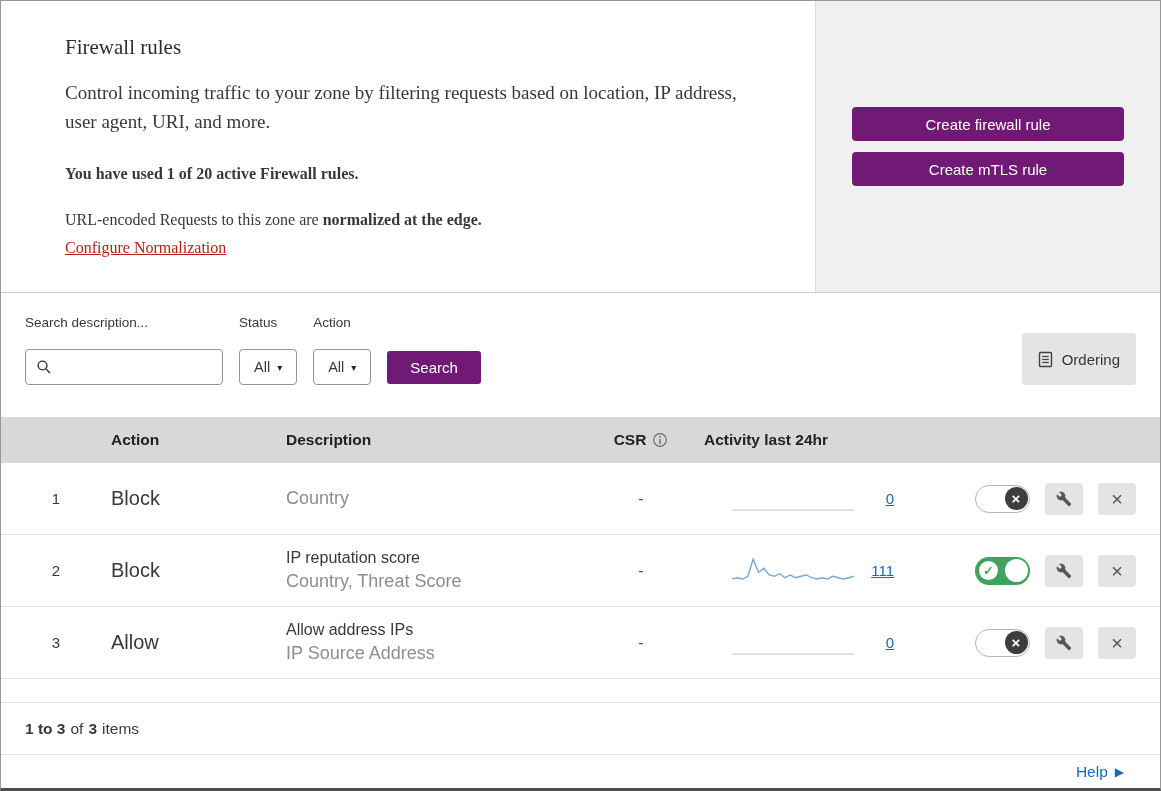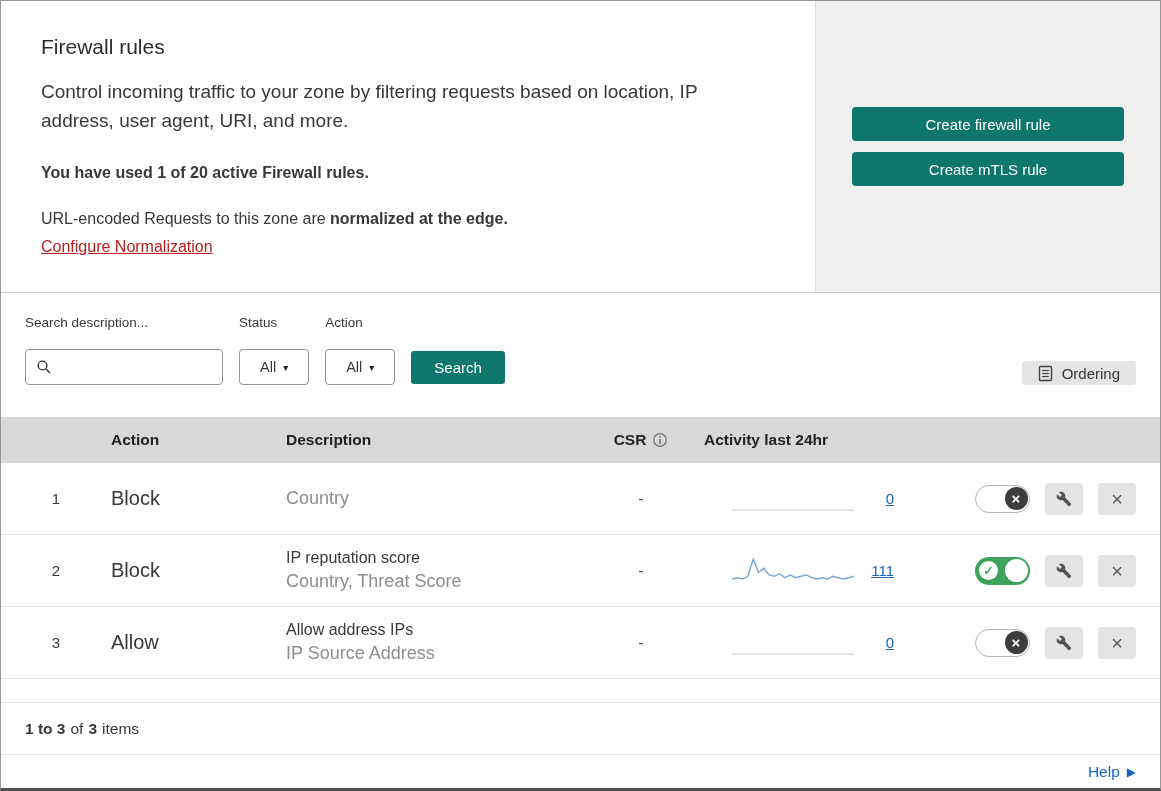--- a/index.html
+++ b/index.html
@@ -6,58 +6,58 @@
   html,body { background:#fff; }
   body { font-family:"Liberation Sans", sans-serif; color:#36393a; }
   .page {
     width:1161px; height:791px; margin:0 auto;
     border:1px solid #979797; border-bottom:3px solid #4d4d4d;
     display:flex; flex-direction:column; background:#fff;
   }
 
   
   .top { display:flex; min-height:292px; border-bottom:1px solid #c9c9c9; }
-  .top-left { flex:1; padding:34px 40px; }
+  .top-left { flex:1; padding:34px 64px;font-family:Liberation Serif, serif; }
   .page-title { font-size:21px; font-weight:500; color:#2b2d2e; margin-bottom:18px; }
   .desc { font-size:19px; line-height:1.55; max-width:740px; color:#36393a; }
   .usage { font-size:16px; font-weight:700; margin-top:28px; }
   .norm { font-size:16px; margin-top:28px; }
   .norm b { font-weight:700; }
   .link { color:#b91c1c; text-decoration:underline; font-size:16px; cursor:pointer; display:inline-block; margin-top:10px; }
   .top-right {
     width:345px; background:#f0f0f0; border-left:1px solid #dcdcdc;
     display:flex; flex-direction:column; align-items:center; justify-content:center; gap:11px;
   }
   .btn-primary {
-    background:#0f766e; color:#fff; border:none; border-radius:4px;
+    background:#701a75; color:#fff; border:none; border-radius:4px;
     font-family:"Liberation Sans", sans-serif; font-size:15px; cursor:pointer;
   }
   .panel-btn { width:272px; height:34px; }
 
   
   .filters { display:flex; align-items:flex-end; padding:22px 24px 32px 24px; gap:16px; }
   .fgroup { display:flex; flex-direction:column; }
   .flabel { font-size:13.5px; color:#36393a; margin-bottom:19px; }
   .search-box {
     width:198px; height:36px; border:1px solid #949494; border-radius:4px;
     display:flex; align-items:center; background:#fff;
   }
   .search-box svg { margin:0 6px 0 10px; flex:none; }
   .search-box input {
     border:none; outline:none; flex:1; min-width:0; font-size:14px;
     font-family:"Liberation Sans", sans-serif; background:transparent;
   }
   .dropdown {
     height:36px; border:1px solid #949494; border-radius:4px; background:#fff;
-    display:flex; align-items:center; gap:7px; padding:0 20px; font-size:14.5px; cursor:pointer;
+    display:flex; align-items:center; gap:7px; padding:0 14px; font-size:14.5px; cursor:pointer;
   }
   .caret { font-size:10px; color:#222; }
   .search-btn { height:33px; padding:0 23px; border-radius:3px; margin-bottom:1px; }
   .ordering {
-    margin-left:auto; height:24px; padding:0 16px; background:#e4e4e4; border:none;
+    margin-left:auto; height:52px; padding:0 16px; background:#e4e4e4; border:none;
     border-radius:3px; display:flex; align-items:center; gap:9px; font-size:15px;
     color:#36393a; font-family:"Liberation Sans", sans-serif; cursor:pointer;
   }
 
   
   .grid-row { display:grid; grid-template-columns:110px 175px 310px 90px 230px 1fr; align-items:center; }
   .thead { background:#d8d8d8; height:46px; font-weight:700; font-size:15.5px; color:#222; }
   .th-csr { display:flex; align-items:center; justify-content:center; gap:6px; }
   .th-activity { padding-left:18px; }
   .rule-row { height:72px; border-bottom:1px solid #e3e3e3; }
@@ -92,21 +92,21 @@
     width:38px; height:32px; background:#e4e4e4; border:none; border-radius:4px;
     display:flex; align-items:center; justify-content:center; cursor:pointer; flex:none;
   }
   .sq-btn .xglyph { font-size:20px; color:#555; line-height:1; }
 
   
   .table-gap { height:24px; border-bottom:1px solid #e3e3e3; }
   .pagination { height:52px; display:flex; align-items:center; padding:0 24px; border-bottom:1px solid #e3e3e3; font-size:15.5px; color:#36393a; }
   .pagination span { margin-right:5px; }
   .pagination .b { font-weight:700; }
-  .help-row { flex:1; display:flex; align-items:center; justify-content:flex-end; padding:0 24px; }
+  .help-row { flex:1; display:flex; align-items:center; justify-content:flex-end; padding:0 36px; }
   .help-link { color:#1766c0; font-size:15.5px; display:flex; align-items:center; gap:7px; cursor:pointer; }
   .help-arrow { font-size:12px; }
 </style>
 </head>
 <body>
 
 <div class="page">
 
   <div class="top">
     <div class="top-left">

